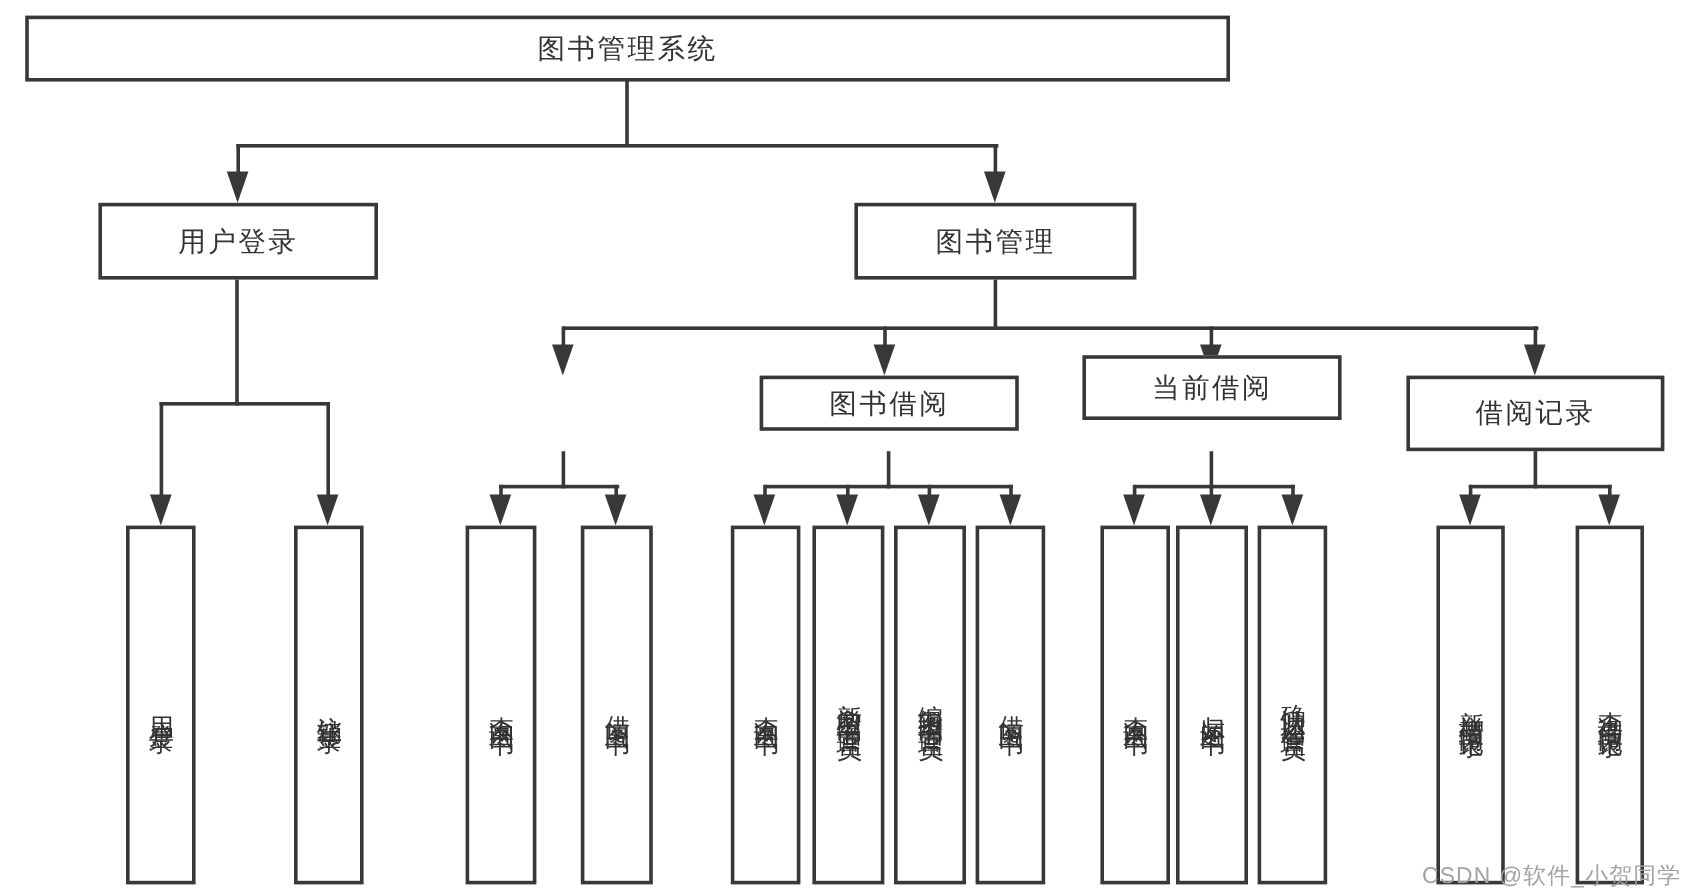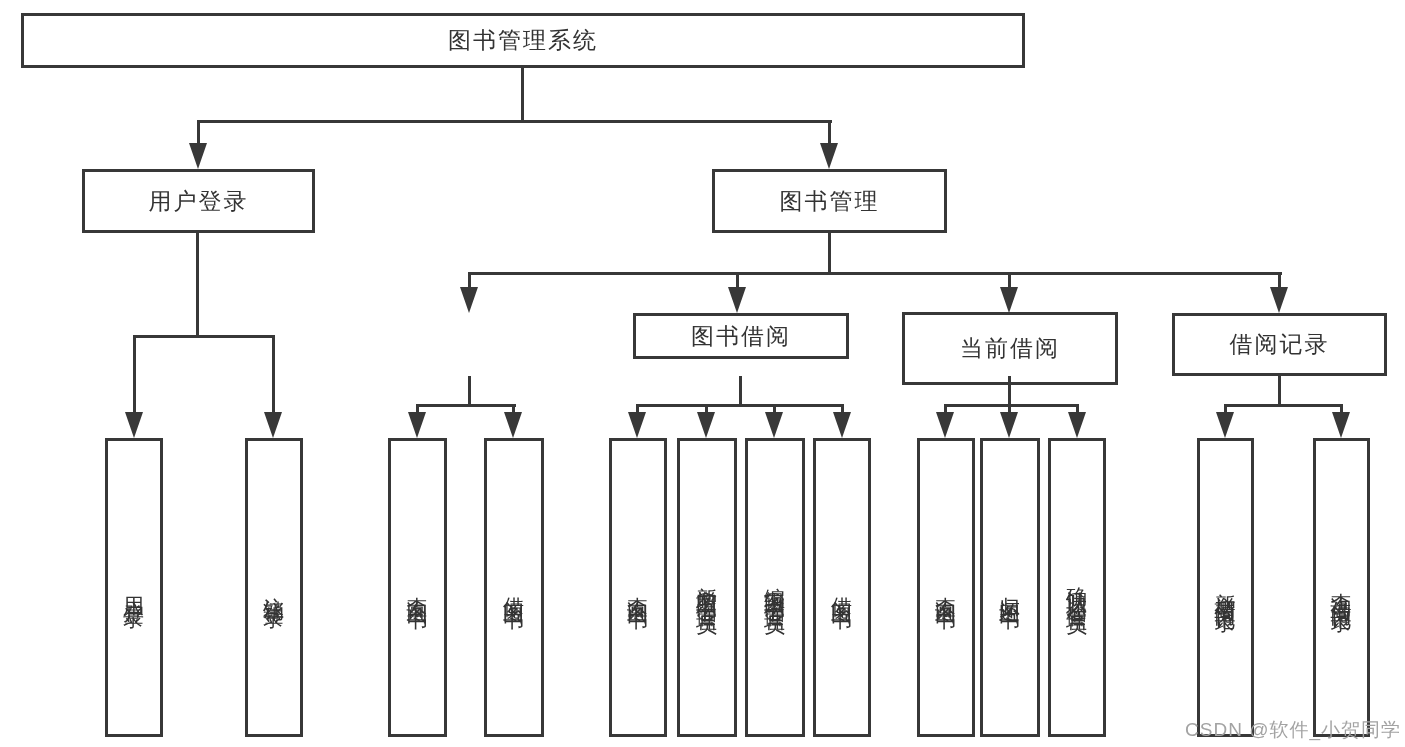--- a/index.html
+++ b/index.html
@@ -84,21 +84,21 @@
   <div class="vline" style="left:468px;top:272px;height:18px"></div>
   <div class="arrow" style="left:460px;top:287px"></div>
   <div class="vline" style="left:736px;top:272px;height:18px"></div>
   <div class="arrow" style="left:728px;top:287px"></div>
   <div class="vline" style="left:1008px;top:272px;height:18px"></div>
   <div class="arrow" style="left:1000px;top:287px"></div>
   <div class="vline" style="left:1278px;top:272px;height:18px"></div>
   <div class="arrow" style="left:1270px;top:287px"></div>
 
   <div class="node" style="left:633px;top:313px;width:216px;height:46px">图书借阅</div>
-  <div class="node" style="left:902px;top:312px;width:216px;height:73px">当前借阅</div>
+  <div class="node" style="left:902px;top:296px;width:216px;height:54px">当前借阅</div>
   <div class="node" style="left:1172px;top:313px;width:215px;height:63px">借阅记录</div>
 
   <div class="vline" style="left:468px;top:376px;height:31px"></div>
   <div class="hline" style="left:416px;top:404px;width:100px"></div>
   <div class="vline" style="left:416px;top:404px;height:10px"></div>
   <div class="arrow" style="left:408px;top:412px"></div>
   <div class="vline" style="left:512px;top:404px;height:10px"></div>
   <div class="arrow" style="left:504px;top:412px"></div>
 
   <div class="vline" style="left:739px;top:376px;height:31px"></div>

